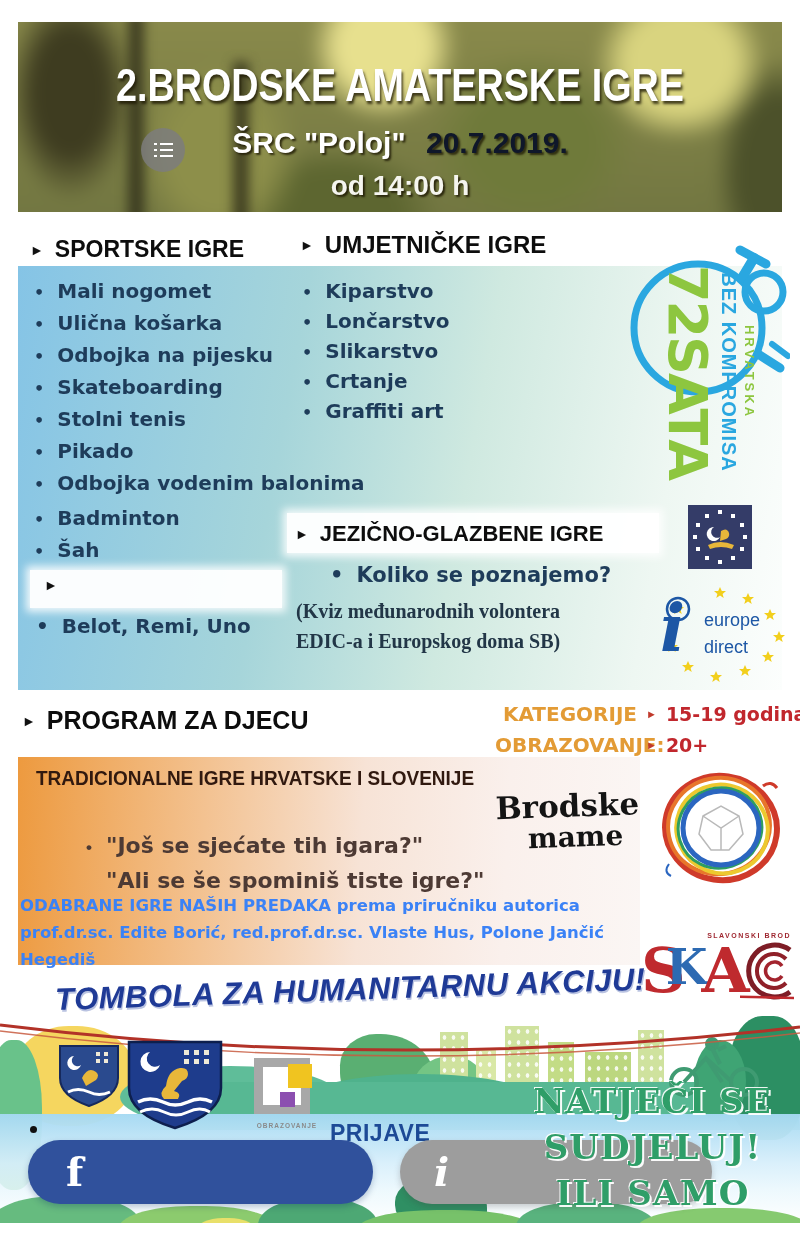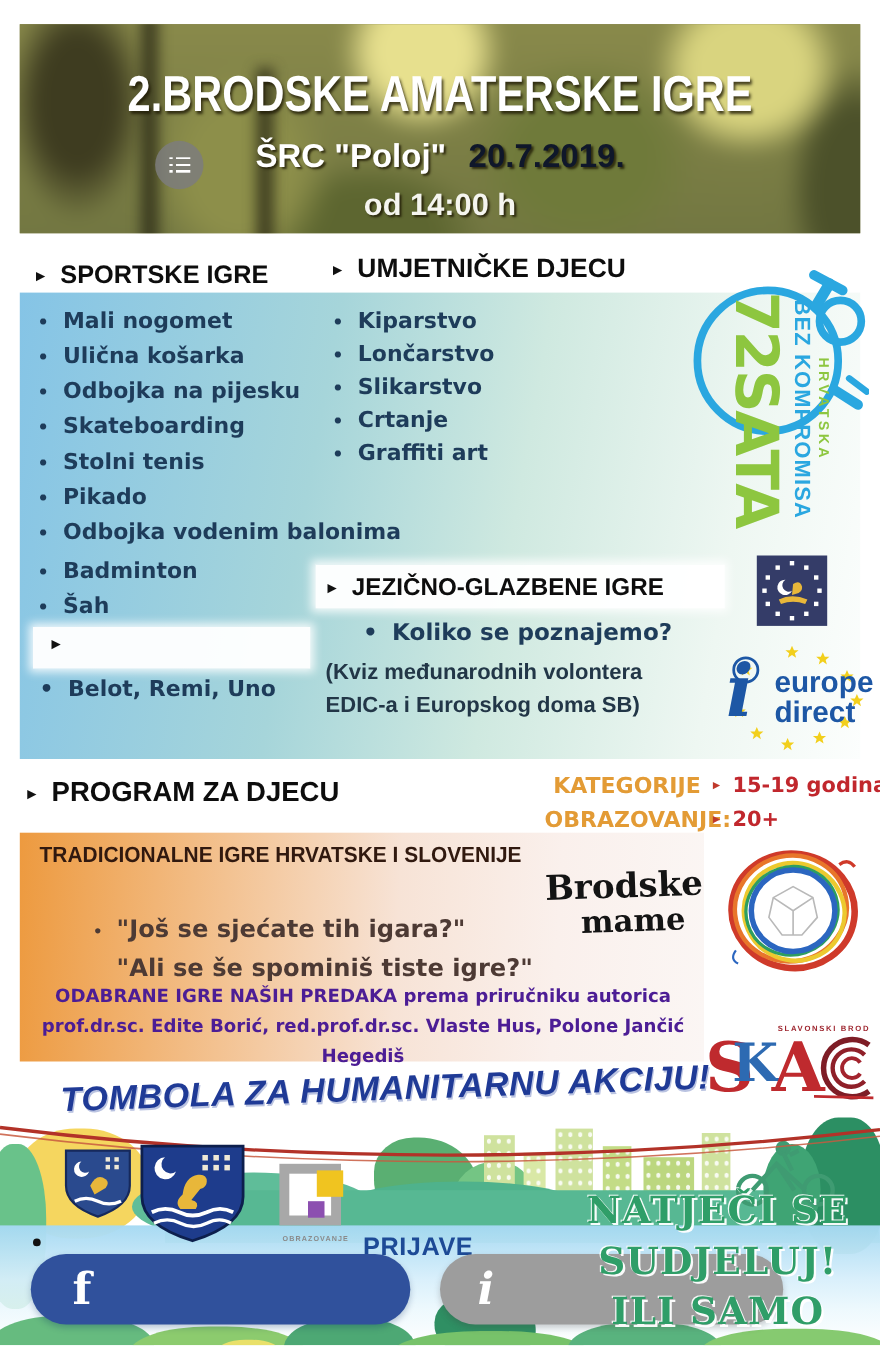--- a/index.html
+++ b/index.html
@@ -45,53 +45,53 @@
 
   ul.plist{list-style:none;margin:0;padding:0;}
   ul.plist li{display:flex;align-items:baseline;gap:13px;font-weight:bold;color:#1e3c5a;
     font-family:"DejaVu Sans",sans-serif;}
   ul.plist .blt{font-size:16px;}
   .sports li{font-size:20px;line-height:31px;}
   .arts li{font-size:20px;line-height:29px;}
 
   .navy-line{display:flex;align-items:baseline;gap:13px;font-weight:bold;color:#1e3c5a;
     font-family:"DejaVu Sans",sans-serif;font-size:20px;}
-  .kviz{font-family:Liberation Sans, sans-serif;font-weight:bold;color:#223647;font-size:20px;line-height:30px;}
+  .kviz{font-family:Liberation Serif, serif;font-weight:bold;color:#223647;font-size:20px;line-height:30px;}
 
   
   .cat-row{display:flex;align-items:center;gap:9px;white-space:nowrap;}
   .cat-label{width:142px;text-align:right;font-size:20px;font-weight:bold;color:#e39b35;
     font-family:"DejaVu Sans",sans-serif;}
   .cat-arr{font-size:11px;color:#c0392b;}
   .cat-val{font-size:19px;font-weight:bold;color:#c1272d;font-family:"DejaVu Sans",sans-serif;}
 
   
   .orange-panel{left:18px;top:757px;width:622px;height:208px;
     background:linear-gradient(93deg,#ed9a3f 0%,#f3c291 30%,#f7e3d6 55%,#faf0ec 78%,#fbf6f4 100%);}
   .trad-title{left:36px;top:767px;font-size:20px;font-weight:bold;color:#31190f;
     transform:scaleX(.95);transform-origin:left;white-space:nowrap;}
   .quote-wrap{left:86px;top:828px;display:flex;gap:14px;align-items:baseline;}
   .quote-wrap .blt{font-size:17px;color:#4d3a34;font-weight:bold;}
   .quote-lines{font-family:"DejaVu Sans",sans-serif;font-weight:bold;color:#4d3a34;
     font-size:22px;line-height:35px;white-space:nowrap;}
-  .credits{left:20px;top:892px;width:620px;text-align:center;font-family:"DejaVu Sans",sans-serif;
-    font-weight:bold;color:#4c1d95;font-size:16.5px;line-height:27px;}
+  .credits{left:20px;top:892px;width:620px;font-family:"DejaVu Sans",sans-serif;
+    font-weight:bold;color:#3b82f6;font-size:16.5px;line-height:27px;}
 
   
   .sata-text{left:758px;top:246px;width:252px;transform:rotate(90deg);transform-origin:0 0;text-align:center;}
   .sata-small{font-size:13px;line-height:17px;letter-spacing:3px;font-weight:bold;color:#8dc63f;}
   .sata-mid{font-size:20px;line-height:25px;letter-spacing:1px;font-weight:bold;color:#2aa7e0;}
   .sata-big{font-size:54px;line-height:58px;letter-spacing:-2px;font-weight:bold;color:#8dc63f;
     font-family:"DejaVu Sans",sans-serif;}
 
   .eu-dom{left:688px;top:505px;width:64px;height:64px;background:#343c68;}
   .ed-logo{left:648px;top:585px;width:150px;height:100px;}
   .ed-i{position:absolute;left:12px;top:10px;font-family:"DejaVu Serif",serif;font-style:italic;
     font-weight:bold;font-size:66px;color:#1d57a5;line-height:66px;}
-  .ed-text{position:absolute;left:56px;top:22px;font-size:27px;line-height:27px;font-weight:bold;
+  .ed-text{position:absolute;left:56px;top:22px;font-size:18px;line-height:27px;font-weight:normal;
     color:#1d57a5;letter-spacing:0;}
 
   .bmame{left:496px;top:790px;width:130px;transform:rotate(-2deg);color:#141414;
     font-family:"DejaVu Serif",serif;font-weight:bold;text-align:center;}
   .bmame .l1{font-size:31px;line-height:33px;}
   .bmame .l2{font-size:28px;line-height:30px;margin-left:28px;}
 
   .skac{left:641px;top:926px;width:152px;height:88px;font-family:"DejaVu Serif",serif;font-weight:bold;}
   .skac-row{position:absolute;left:0;top:14px;display:flex;align-items:center;}
   .skac .ls{font-size:62px;color:#bf2a2e;line-height:62px;}
@@ -189,21 +189,21 @@
         <span>Badminton</span>
       </li>
     <li>
         <span class="blt">•</span>
         <span>Šah</span>
       </li>
   </ul>
 
   <div class="abs sec-h" style="left:300px;top:231px;font-size:24px;">
     <span class="arr">►</span>
-    <span>UMJETNIČKE DJECU</span>
+    <span>UMJETNIČKE IGRE</span>
   </div>
   <ul class="abs plist arts" style="left:302px;top:277px;">
     <li>
         <span class="blt">•</span>
         <span>Kiparstvo</span>
       </li>
     <li>
         <span class="blt">•</span>
         <span>Lončarstvo</span>
       </li>

